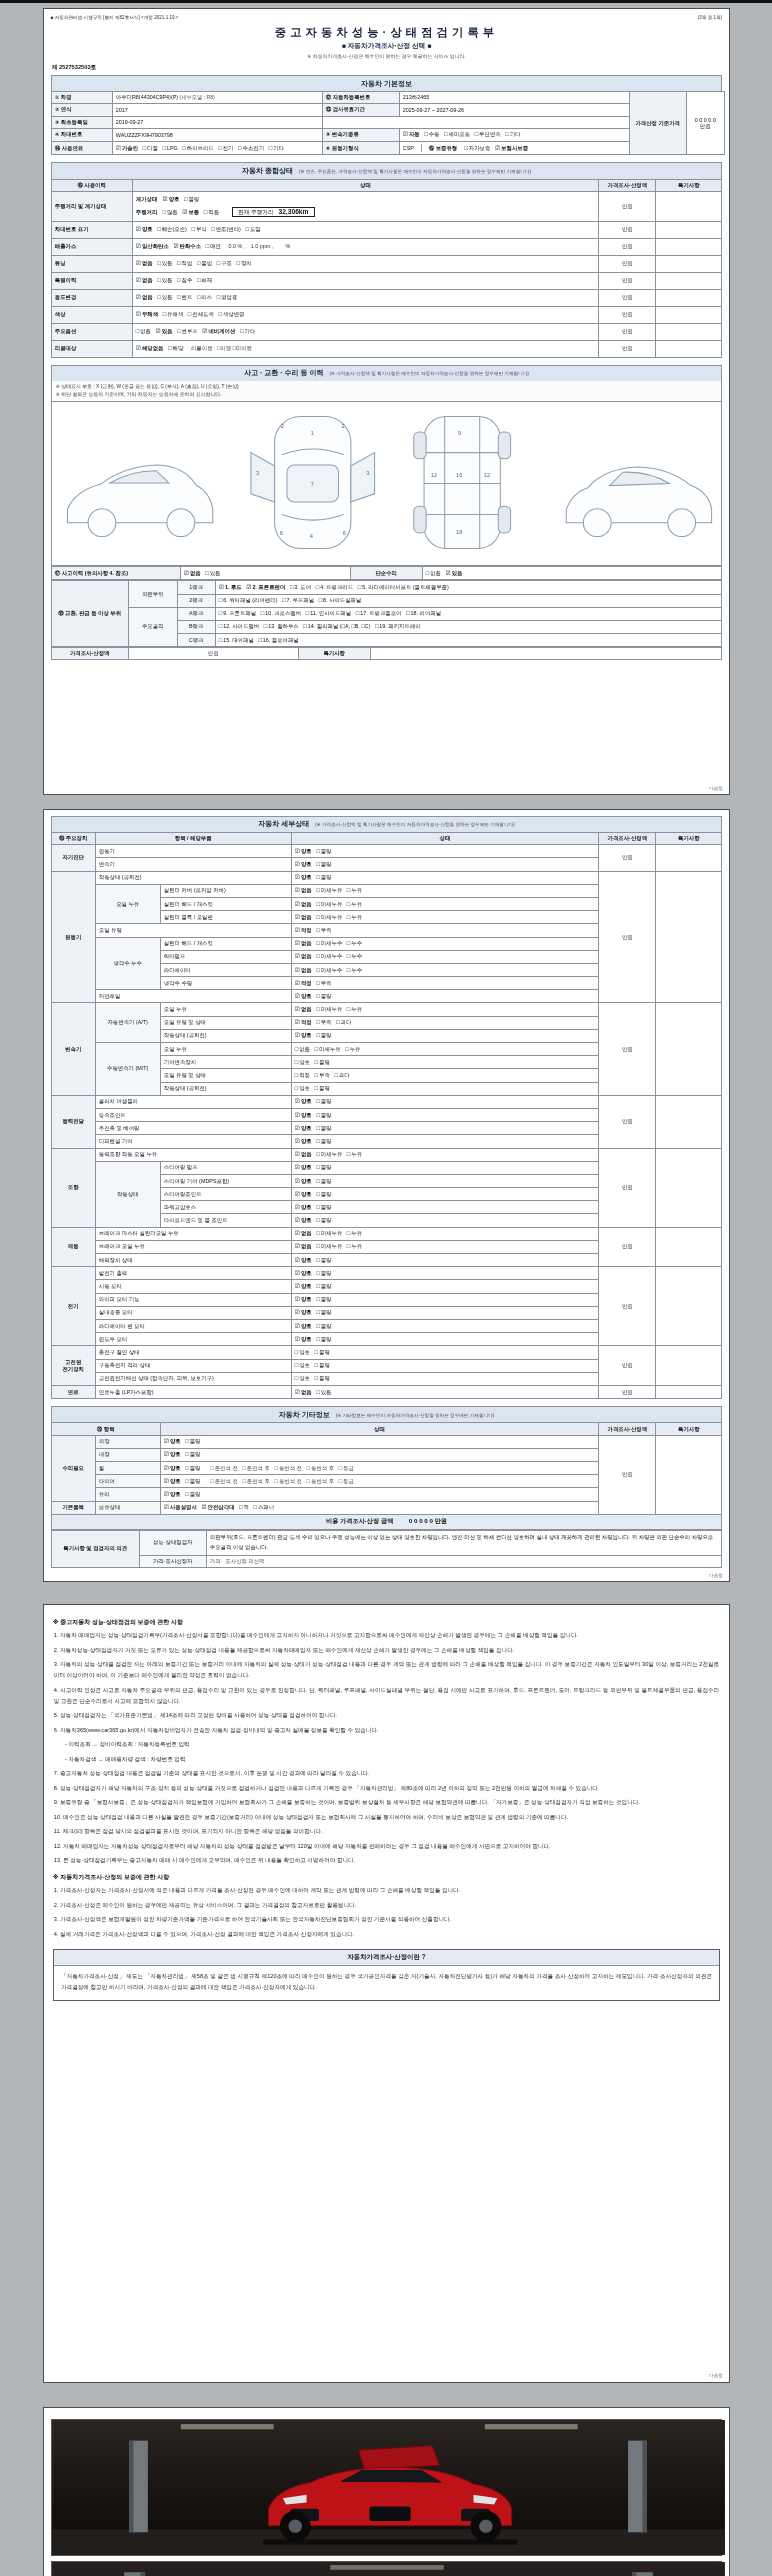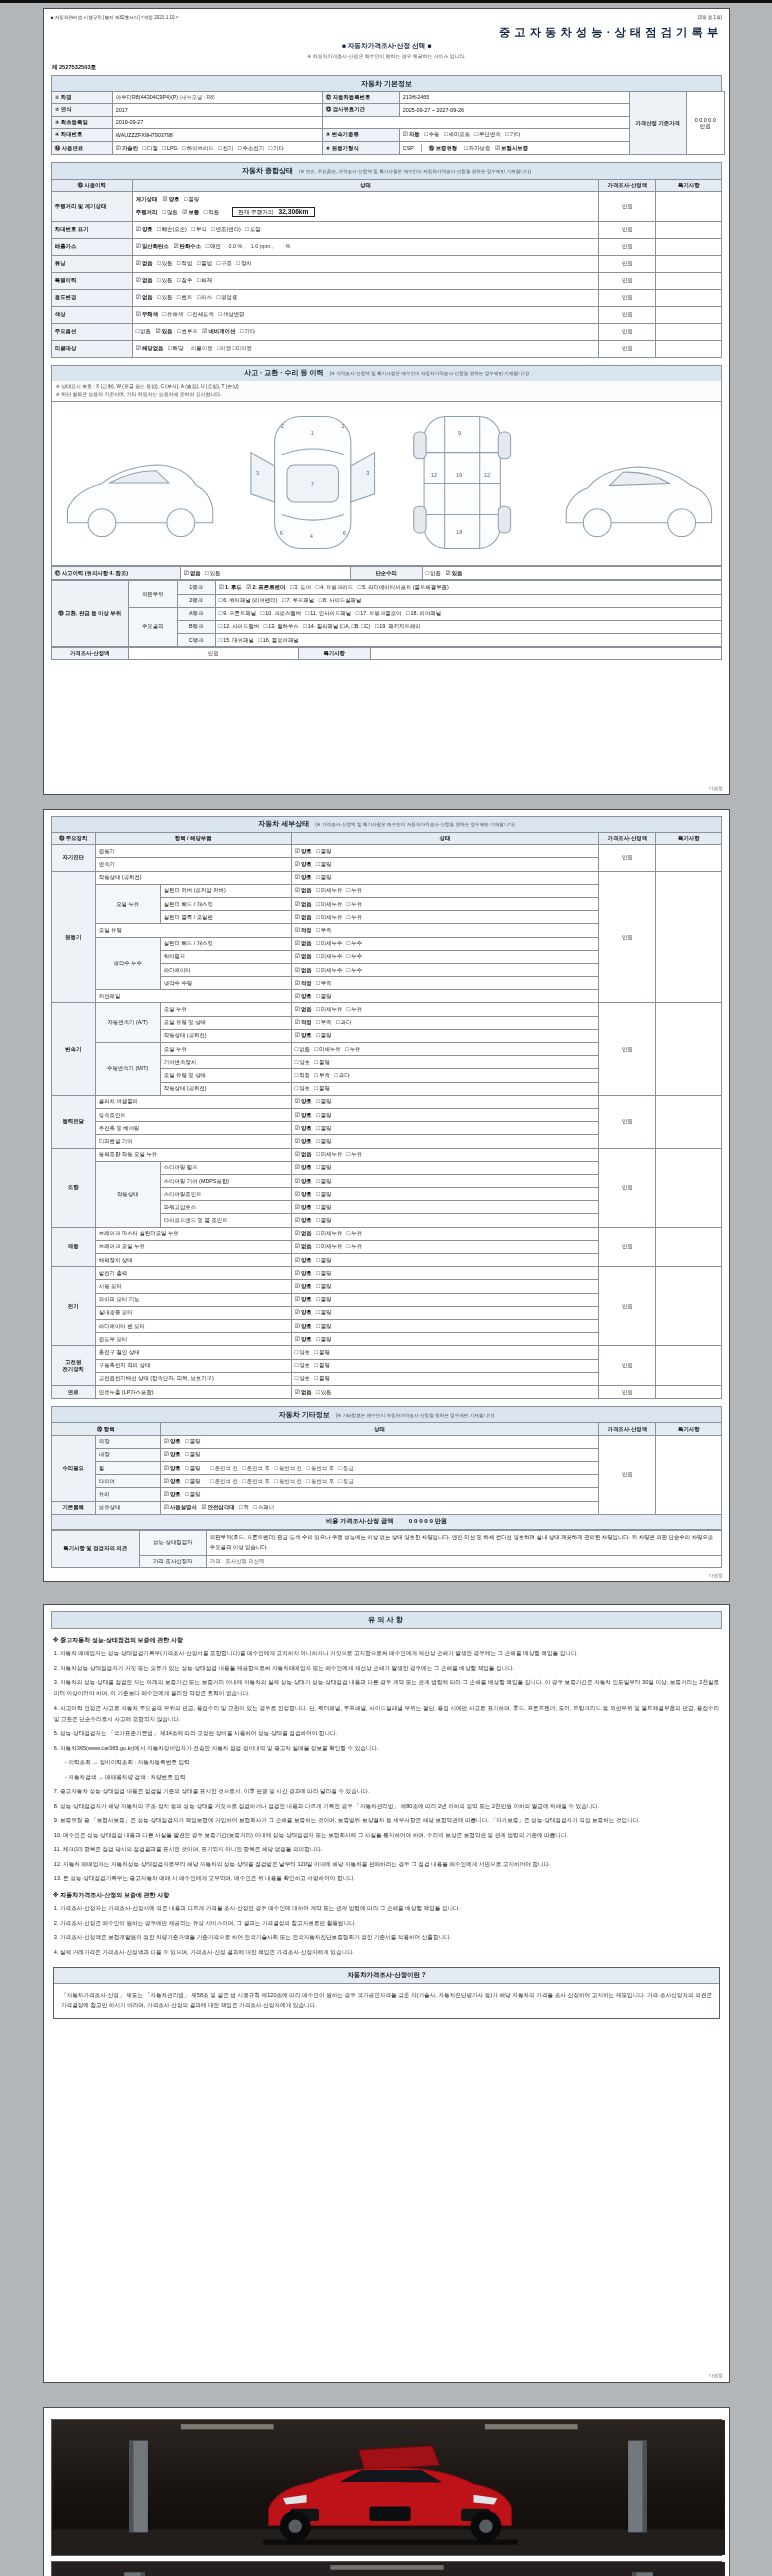--- a/index.html
+++ b/index.html
@@ -3,21 +3,21 @@
 <meta charset="utf-8">
 <style>
   *{box-sizing:border-box;margin:0;padding:0}
   html,body{width:773px}
   body{height:2576px;background:#b3b6b9;font-family:"Liberation Sans","DejaVu Sans",sans-serif;color:#111;overflow:hidden}
   .topbar{height:3.1px;background:#111;width:100%}
   .sheet{width:687px;margin:5.2px auto 0;background:#fff;border:0.5px solid #4a4e52;padding:6.2px 6.7px 13.4px;position:relative}
   .next-marker{position:absolute;right:6.2px;bottom:3.6px;font-size:4.6px;color:#666}
   
   .tophead{display:flex;justify-content:space-between;font-size:4.6px;color:#333;margin-bottom:4.1px}
-  .doc-title{text-align:right;font-size:11.3px;font-weight:bold;letter-spacing:4.1px;color:#16233c}
+  .doc-title{text-align:center;font-size:11.3px;font-weight:bold;letter-spacing:4.1px;color:#16233c}
   .doc-sub{text-align:center;font-size:6.7px;font-weight:bold;margin-top:2.6px;color:#16233c}
   .doc-note{text-align:center;font-size:4.9px;color:#444;margin-top:1.5px}
   .doc-no{font-size:5.7px;font-weight:bold;margin:5.2px 0 3.1px 1px}
   
   .sec-band{background:#dbe5ef;border:0.5px solid #8a939c;border-bottom:none;text-align:center;font-weight:bold;font-size:7px;padding:2.6px 2.1px;color:#15202f}
   .sec-band .bandnote{font-weight:normal;font-size:4.6px;color:#445;margin-left:4.1px}
   .big-band{background:#dbe5ef;border:0.5px solid #8a939c;text-align:center;font-weight:bold;font-size:7.2px;padding:3.1px;color:#15202f;letter-spacing:2.1px}
   
   table.frm{width:100%;border-collapse:collapse;table-layout:fixed;margin-bottom:0}
   .frm th,.frm td{border:0.5px solid #8a939c;font-size:5.4px;padding:2.1px 3.1px;vertical-align:middle;word-break:keep-all}
@@ -643,21 +643,20 @@
     <tr>
       <td class="lab2 ctr">가격·조사산정자</td>
       <td class="dim">가격 · 조사산정 미선택</td>
     </tr>
   </tbody>
     </table>
   <div class="next-marker">다음장</div>
 </div>
 
 <div class="sheet" style="min-height:779px;margin-top:21.6px">
-  <div class="big-band">유의사항</div>
   <div class="n-intro">※ 중고자동차 성능·상태점검의 보증에 관한 사항</div>
   <div>
       <div class="nline">1. 자동차 매매업자는 성능·상태점검기록부(가격조사·산정서를 포함합니다)를 매수인에게 고지하지 아니하거나 거짓으로 고지함으로써 매수인에게 재산상 손해가 발생한 경우에는 그 손해를 배상할 책임을 집니다.</div>
       <div class="nline">2. 자동차성능·상태점검자가 거짓 또는 오류가 있는 성능·상태점검 내용을 제공함으로써 자동차매매업자 또는 매수인에게 재산상 손해가 발생한 경우에는 그 손해를 배상할 책임을 집니다.</div>
       <div class="nline">3. 자동차의 성능·상태를 점검한 자는 아래의 보증기간 또는 보증거리 이내에 자동차의 실제 성능·상태가 성능·상태점검 내용과 다른 경우 계약 또는 관계 법령에 따라 그 손해를 배상할 책임을 집니다. 이 경우 보증기간은 자동차 인도일부터 30일 이상, 보증거리는 2천킬로미터 이상이어야 하며, 이 기준보다 매수인에게 불리한 약정은 효력이 없습니다.</div>
       <div class="nline">4. 사고이력 인정은 사고로 자동차 주요골격 부위의 판금, 용접수리 및 교환이 있는 경우로 한정합니다. 단, 쿼터패널, 루프패널, 사이드실패널 부위는 절단, 용접 시에만 사고로 표기하며, 후드, 프론트펜더, 도어, 트렁크리드 등 외판부위 및 볼트체결부품의 판금, 용접수리 및 교환은 단순수리로서 사고에 포함되지 않습니다.</div>
       <div class="nline">5. 성능·상태점검자는 「국가표준기본법」 제14조에 따라 교정된 장비를 사용하여 성능·상태를 점검하여야 합니다.</div>
       <div class="nline">6. 자동차365(www.car365.go.kr)에서 자동차정비업자가 전송한 자동차 점검·정비내역 및 중고차 실매물 정보를 확인할 수 있습니다.</div>
       <div class="nline">　　- 이력조회 → 정비이력조회 : 자동차등록번호 입력</div>
       <div class="nline">　　- 자동차검색 → 매매용차량 검색 : 차량번호 입력</div>

